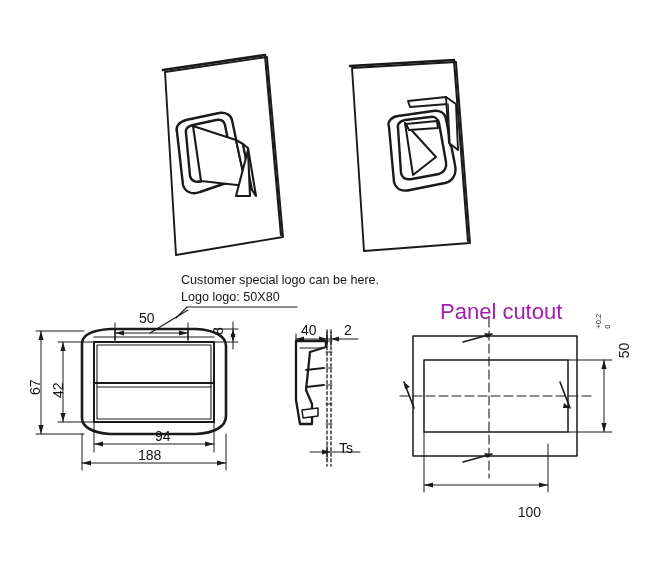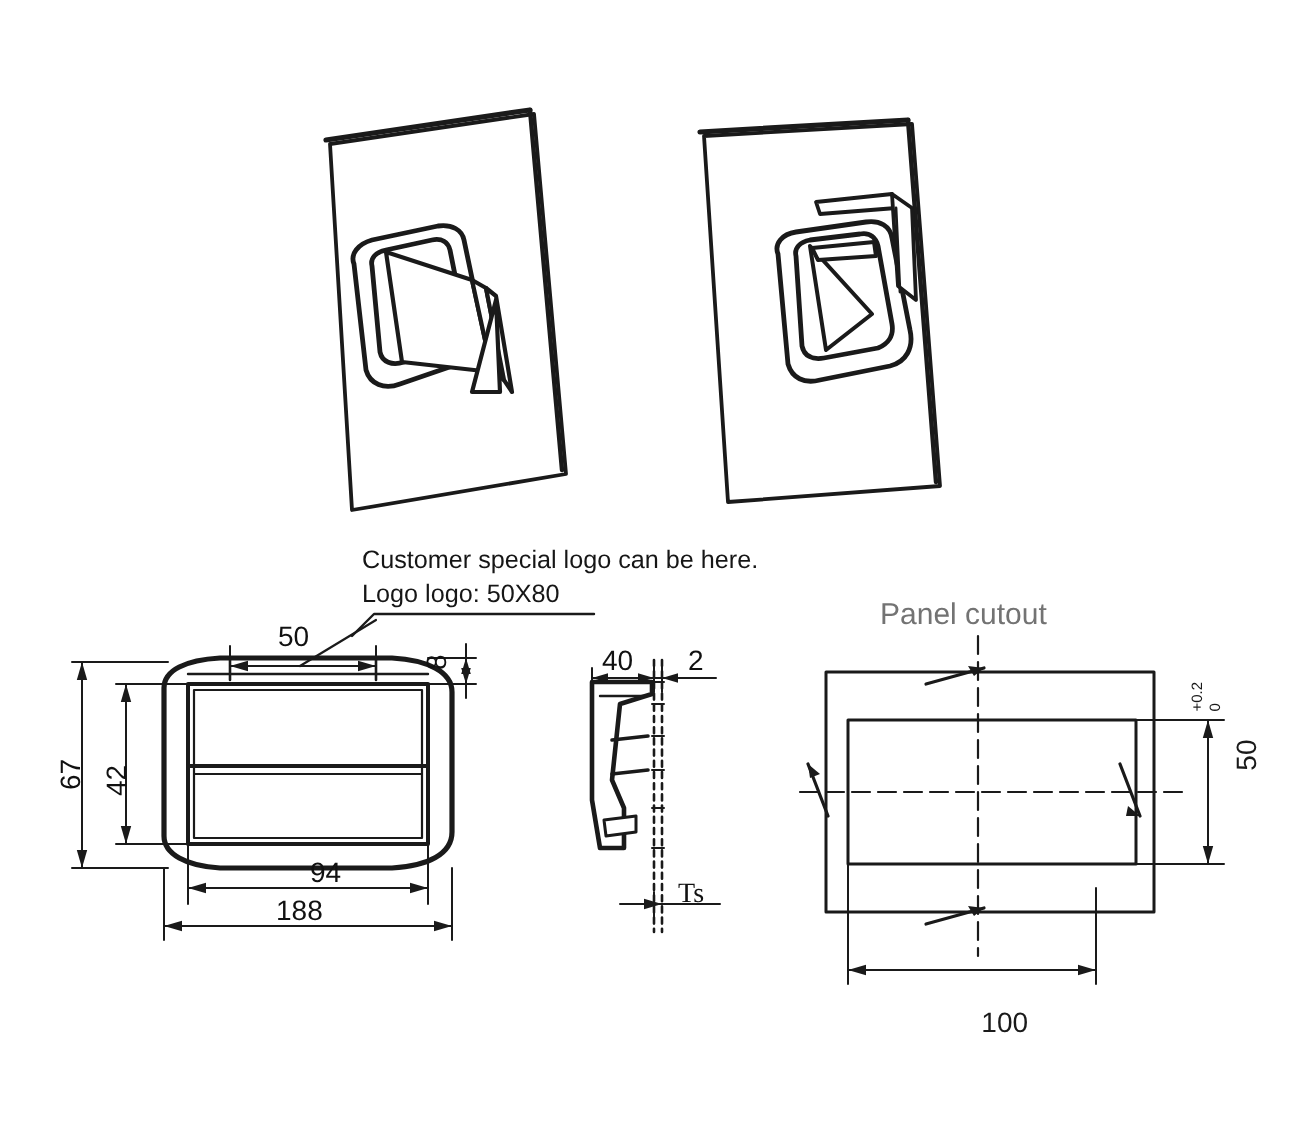--- a/index.html
+++ b/index.html
@@ -3,23 +3,23 @@
 <meta charset="utf-8">
 <style>
   html,body{margin:0;padding:0;background:#ffffff;}
   body{width:650px;height:566px;position:relative;overflow:hidden;
        font-family:"Liberation Sans", sans-serif;color:#1a1a1a;}
   .stage{position:absolute;left:0;top:0;width:534px;height:566px;}
   svg{display:block;}
   .txt{position:absolute;white-space:pre;line-height:1.15;}
   .note{font-size:12.6px;color:#161616;}
   .dim{font-size:14px;color:#111;}
-  .title{font-size:15px;color:#737373;}
+  .title{font-size:22px;color:#a21caf;}
   .rot90{transform:rotate(-90deg);transform-origin:left top;}
-  .tol{font-size:14px;position:relative;display:inline-block;}
+  .tol{font-size:14px;position:relative;display:inline-block;margin-left:27px;}
   .tolwrap{position:relative;padding-right:13px;display:inline-block;}
 </style>
 </head>
 <body>
 
 <div class="stage">
 
 <svg width="650" height="566" viewBox="0 0 650 566" fill="none" stroke="#1a1a1a" stroke-linecap="round" stroke-linejoin="round">
 
   <g stroke-width="1.9">
@@ -207,21 +207,21 @@
 <div class="txt dim rot90" style="left:50px; top:398px;">42</div>
 
 <div class="txt dim" style="left:145px; top:428px;margin-left:10px;">94</div>
 
 <div class="txt dim" style="left:138px; top:447px;">188</div>
 
 <div class="txt dim" style="left:301px; top:322px;">40</div>
 
 <div class="txt dim" style="left:344px; top:322px;">2</div>
 
-<div class="txt dim" style="left:339px; top:440px;font-family:Liberation Serif, serif;">Ts</div>
+<div class="txt dim" style="left:339px; top:440px;">Ts</div>
 
 <div class="txt title" style="left:440px; top:299px;">Panel cutout</div>
 
 <div class="txt" style="left:464px; top:466px;">
   <span class="tolwrap">
     <span class="tol">100</span>
   </span>
 </div>
 
 <div class="txt rot90" style="left:578px; top:412px;">

